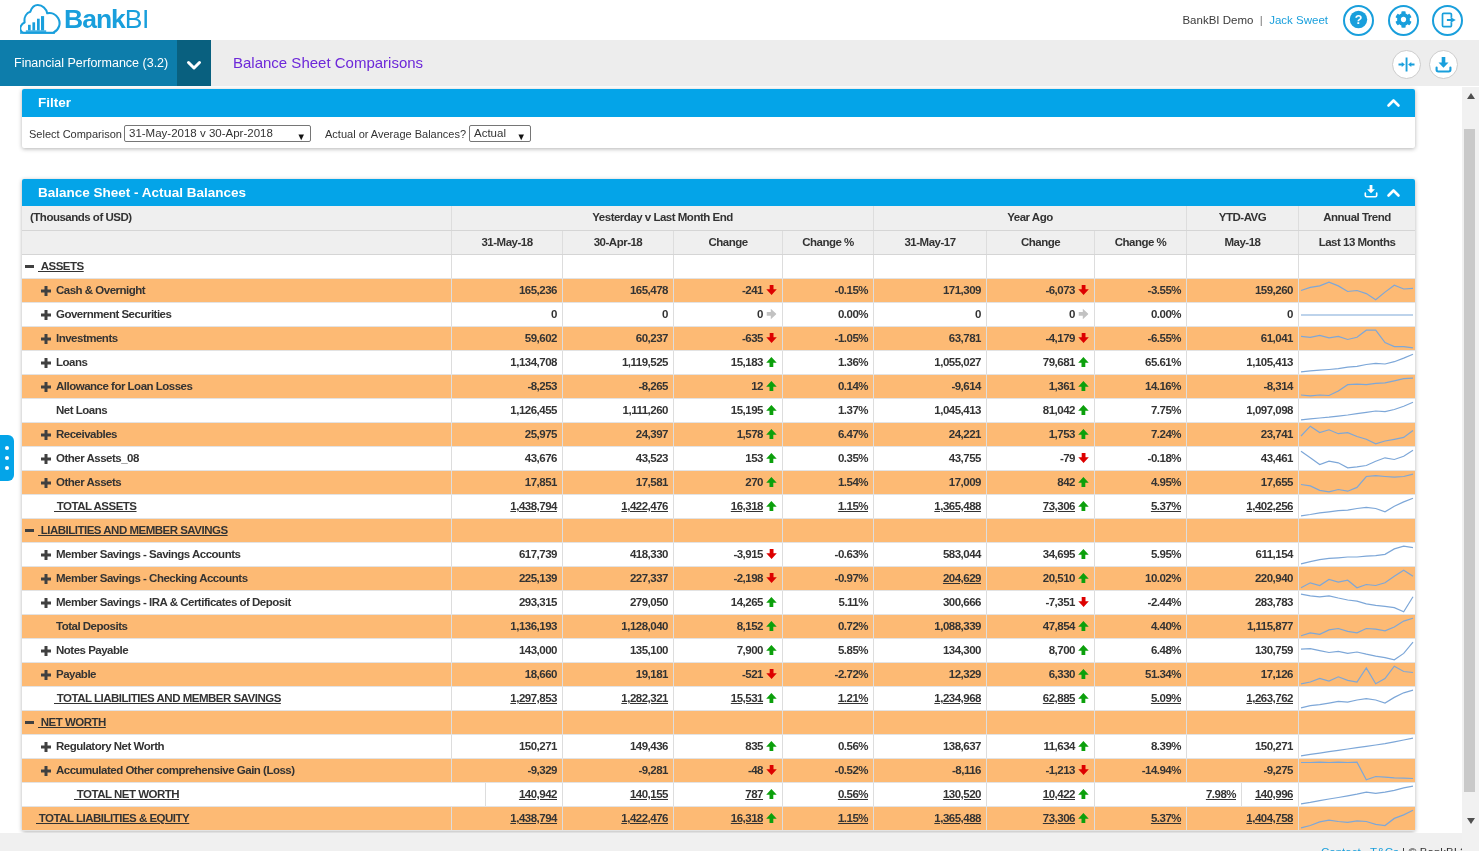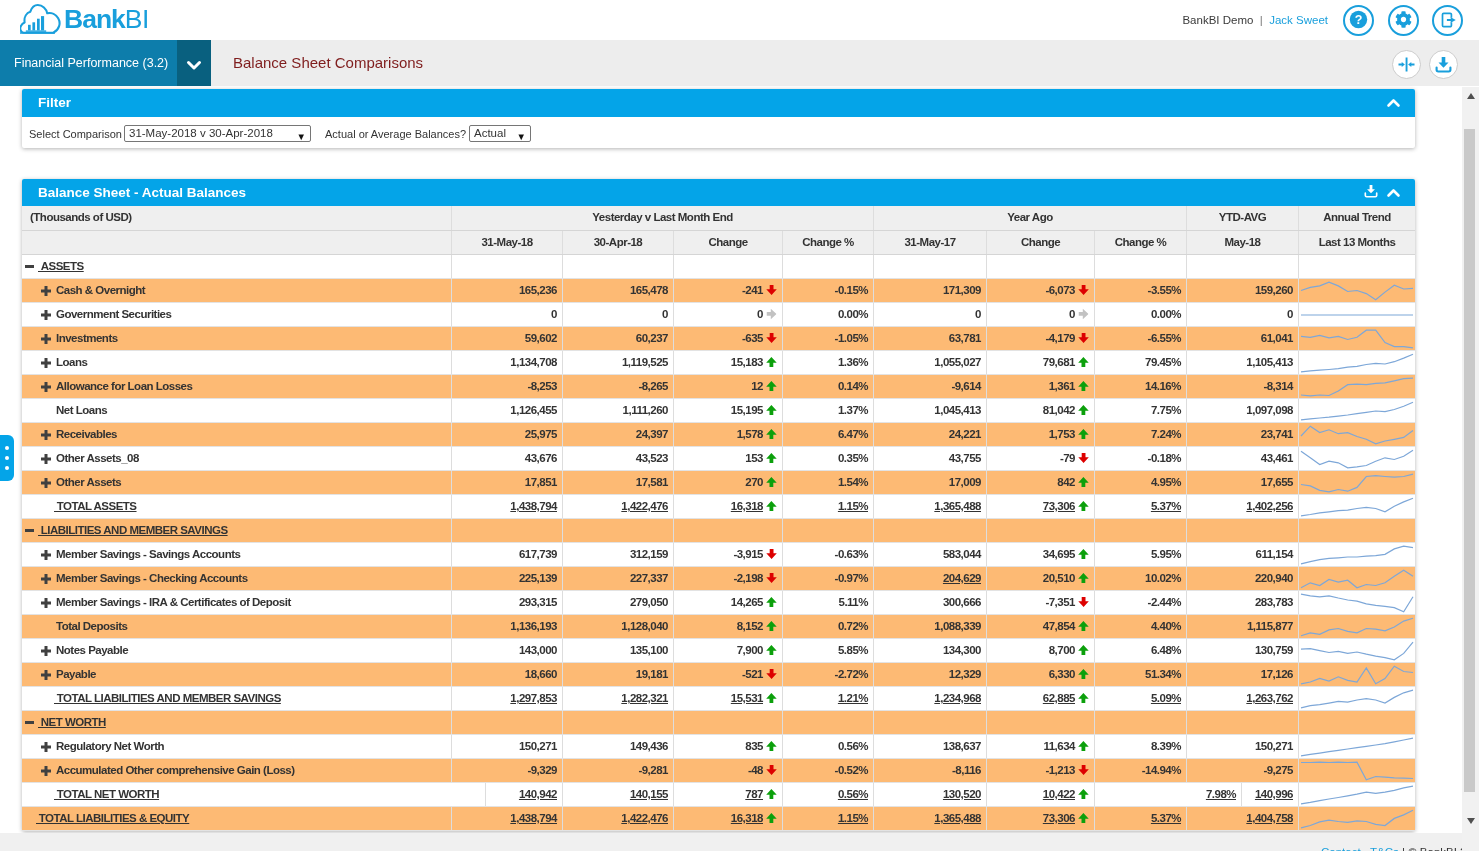--- a/index.html
+++ b/index.html
@@ -1,20 +1,20 @@
 <!DOCTYPE html>
 <html><head><meta charset="utf-8"><title>BankBI</title>
 <style>
 * { margin:0; padding:0; box-sizing:border-box; }
 html,body { width:1479px; height:851px; overflow:hidden; font-family:"Liberation Sans",sans-serif; background:#fff; }
 #topbar { position:absolute; left:0; top:0; width:1479px; height:40px; background:#fff;border-radius:16px; }
 #navbar { position:absolute; left:0; top:40px; width:1479px; height:46px; background:#ededed; }
 #navmenu { position:absolute; left:0; top:0; width:177px; height:46px; background:#0d7dab; color:#fff; font-size:12.5px; line-height:46px; padding-left:14px; }
 #navdrop { position:absolute; left:177px; top:0; width:34px; height:46px; background:#09607f; text-align:center; line-height:52px; }
-#navtitle { position:absolute; left:233px; top:0; height:46px; line-height:46px; font-size:15px; color:#7f1d1d; }
+#navtitle { position:absolute; left:233px; top:0; height:46px; line-height:46px; font-size:15px; color:#6d28d9; }
 .cbtn { position:absolute; top:5px; width:31px; height:31px; border:2.5px solid #199fdc; border-radius:50%; background:#fff; text-align:center; }
 .gbtn { position:absolute; top:10px; width:29px; height:29px; border:1.5px solid #ccc; border-radius:50%; background:#fff; text-align:center; }
 #content { position:absolute; left:0; top:86px; width:1462px; height:747px; background:#fff; }
 .panel { position:absolute; left:22px; width:1393px; background:#fff; border-radius:2px; box-shadow:0 1px 4px rgba(0,0,0,0.3); }
 .phead { position:absolute; left:0; top:0; width:100%; background:#04a4e8; color:#fff; font-size:13.5px; font-weight:bold; border-radius:2px 2px 0 0; }
 .phead svg { display:block; }
 #fpanel { top:3px; height:59px; }
 #fpanel .phead { height:28px; line-height:28px; padding-left:16px; }
 #bpanel { top:93px; height:652px; }
 #bpanel .phead { height:27px; line-height:27px; padding-left:16px; }
@@ -215,21 +215,21 @@
 <div class="c" style="left:430px;width:111px;">1,134,708</div>
 <div class="c" style="left:541px;width:111px;">1,119,525</div>
 <div class="c" style="left:652px;width:109px;">15,183<svg class="ar" width="11" height="10" viewBox="0 0 11 10" style="transform:rotate(180deg)">
             <path fill="#0ca00c" d="M3.7 0 h3.8 v4.3 h3.3 L5.6 10 L0.3 4.3 h3.4 z"></path>
           </svg></div>
 <div class="c" style="left:761px;width:91px;">1.36%</div>
 <div class="c" style="left:852px;width:113px;">1,055,027</div>
 <div class="c" style="left:965px;width:108px;">79,681<svg class="ar" width="11" height="10" viewBox="0 0 11 10" style="transform:rotate(180deg)">
             <path fill="#0ca00c" d="M3.7 0 h3.8 v4.3 h3.3 L5.6 10 L0.3 4.3 h3.4 z"></path>
           </svg></div>
-<div class="c" style="left:1073px;width:92px;">79.45%</div>
+<div class="c" style="left:1073px;width:92px;">65.61%</div>
 <div class="c" style="left:1165px;width:112px;">1,105,413</div>
 <div class="c last sp" style="left:1277px;width:116px;">
           <svg width="114" height="22" style="display:block;margin:1px auto 0 1px">
             <polyline fill="none" stroke="#7da7d8" stroke-width="1.2" points="1.0,19.8 10.3,18.9 19.7,18.2 29.0,17.5 38.3,16.6 47.7,15.2 57.0,14.3 66.3,12.5 75.7,11.3 85.0,12.0 94.3,9.7 103.7,6.1 113.0,2.2"></polyline>
           </svg>
         </div>
 </div>
 <div class="r br odd" style="top:196px">
 <div class="c lc" style="left:0px;width:430px;"><svg class="pi" width="10" height="10" viewBox="0 0 10 10">
             <path fill="#404040" d="M3.5 0h3v3.5H10v3H6.5V10h-3V6.5H0v-3h3.5z"></path>
@@ -368,21 +368,21 @@
 <div class="c" style="left:965px;width:108px;"></div>
 <div class="c" style="left:1073px;width:92px;"></div>
 <div class="c" style="left:1165px;width:112px;"></div>
 <div class="c last" style="left:1277px;width:116px;"></div>
 </div>
 <div class="r br" style="top:364px">
 <div class="c lc" style="left:0px;width:430px;"><svg class="pi" width="10" height="10" viewBox="0 0 10 10">
             <path fill="#404040" d="M3.5 0h3v3.5H10v3H6.5V10h-3V6.5H0v-3h3.5z"></path>
           </svg><span class="lb" style="margin-left:34px">Member Savings - Savings Accounts</span></div>
 <div class="c" style="left:430px;width:111px;">617,739</div>
-<div class="c" style="left:541px;width:111px;">312,159</div>
+<div class="c" style="left:541px;width:111px;">418,330</div>
 <div class="c" style="left:652px;width:109px;">-3,915<svg class="ar" width="11" height="10" viewBox="0 0 11 10">
             <path fill="#dd0000" d="M3.7 0 h3.8 v4.3 h3.3 L5.6 10 L0.3 4.3 h3.4 z"></path>
           </svg></div>
 <div class="c" style="left:761px;width:91px;">-0.63%</div>
 <div class="c" style="left:852px;width:113px;">583,044</div>
 <div class="c" style="left:965px;width:108px;">34,695<svg class="ar" width="11" height="10" viewBox="0 0 11 10" style="transform:rotate(180deg)">
             <path fill="#0ca00c" d="M3.7 0 h3.8 v4.3 h3.3 L5.6 10 L0.3 4.3 h3.4 z"></path>
           </svg></div>
 <div class="c" style="left:1073px;width:92px;">5.95%</div>
 <div class="c" style="left:1165px;width:112px;">611,154</div>
@@ -570,21 +570,21 @@
           </svg></div>
 <div class="c" style="left:1073px;width:92px;">-14.94%</div>
 <div class="c" style="left:1165px;width:112px;">-9,275</div>
 <div class="c last sp" style="left:1277px;width:116px;">
           <svg width="114" height="22" style="display:block;margin:1px auto 0 1px">
             <polyline fill="none" stroke="#7da7d8" stroke-width="1.2" points="1.0,2.5 10.3,2.5 19.7,2.2 29.0,2.5 38.3,2.2 47.7,2.5 57.0,2.2 66.3,19.8 75.7,16.5 85.0,17.1 94.3,17.8 103.7,18.1 113.0,18.5"></polyline>
           </svg>
         </div>
 </div>
 <div class="r br" style="top:604px">
-<div class="c lc" style="left:0px;width:464px;"><span class="ul lb" style="margin-left:32px">&nbsp;TOTAL NET WORTH</span></div>
+<div class="c lc" style="left:0px;width:464px;padding-left:20px;"><span class="ul lb" style="margin-left:32px">&nbsp;TOTAL NET WORTH</span></div>
 <div class="c" style="left:430px;width:111px;"><span class="ul">140,942</span></div>
 <div class="c" style="left:541px;width:111px;"><span class="ul">140,155</span></div>
 <div class="c" style="left:652px;width:109px;"><span class="ul">787</span><svg class="ar" width="11" height="10" viewBox="0 0 11 10" style="transform:rotate(180deg)">
             <path fill="#0ca00c" d="M3.7 0 h3.8 v4.3 h3.3 L5.6 10 L0.3 4.3 h3.4 z"></path>
           </svg></div>
 <div class="c" style="left:761px;width:91px;"><span class="ul">0.56%</span></div>
 <div class="c" style="left:852px;width:113px;"><span class="ul">130,520</span></div>
 <div class="c" style="left:965px;width:108px;"><span class="ul">10,422</span><svg class="ar" width="11" height="10" viewBox="0 0 11 10" style="transform:rotate(180deg)">
             <path fill="#0ca00c" d="M3.7 0 h3.8 v4.3 h3.3 L5.6 10 L0.3 4.3 h3.4 z"></path>
           </svg></div>

